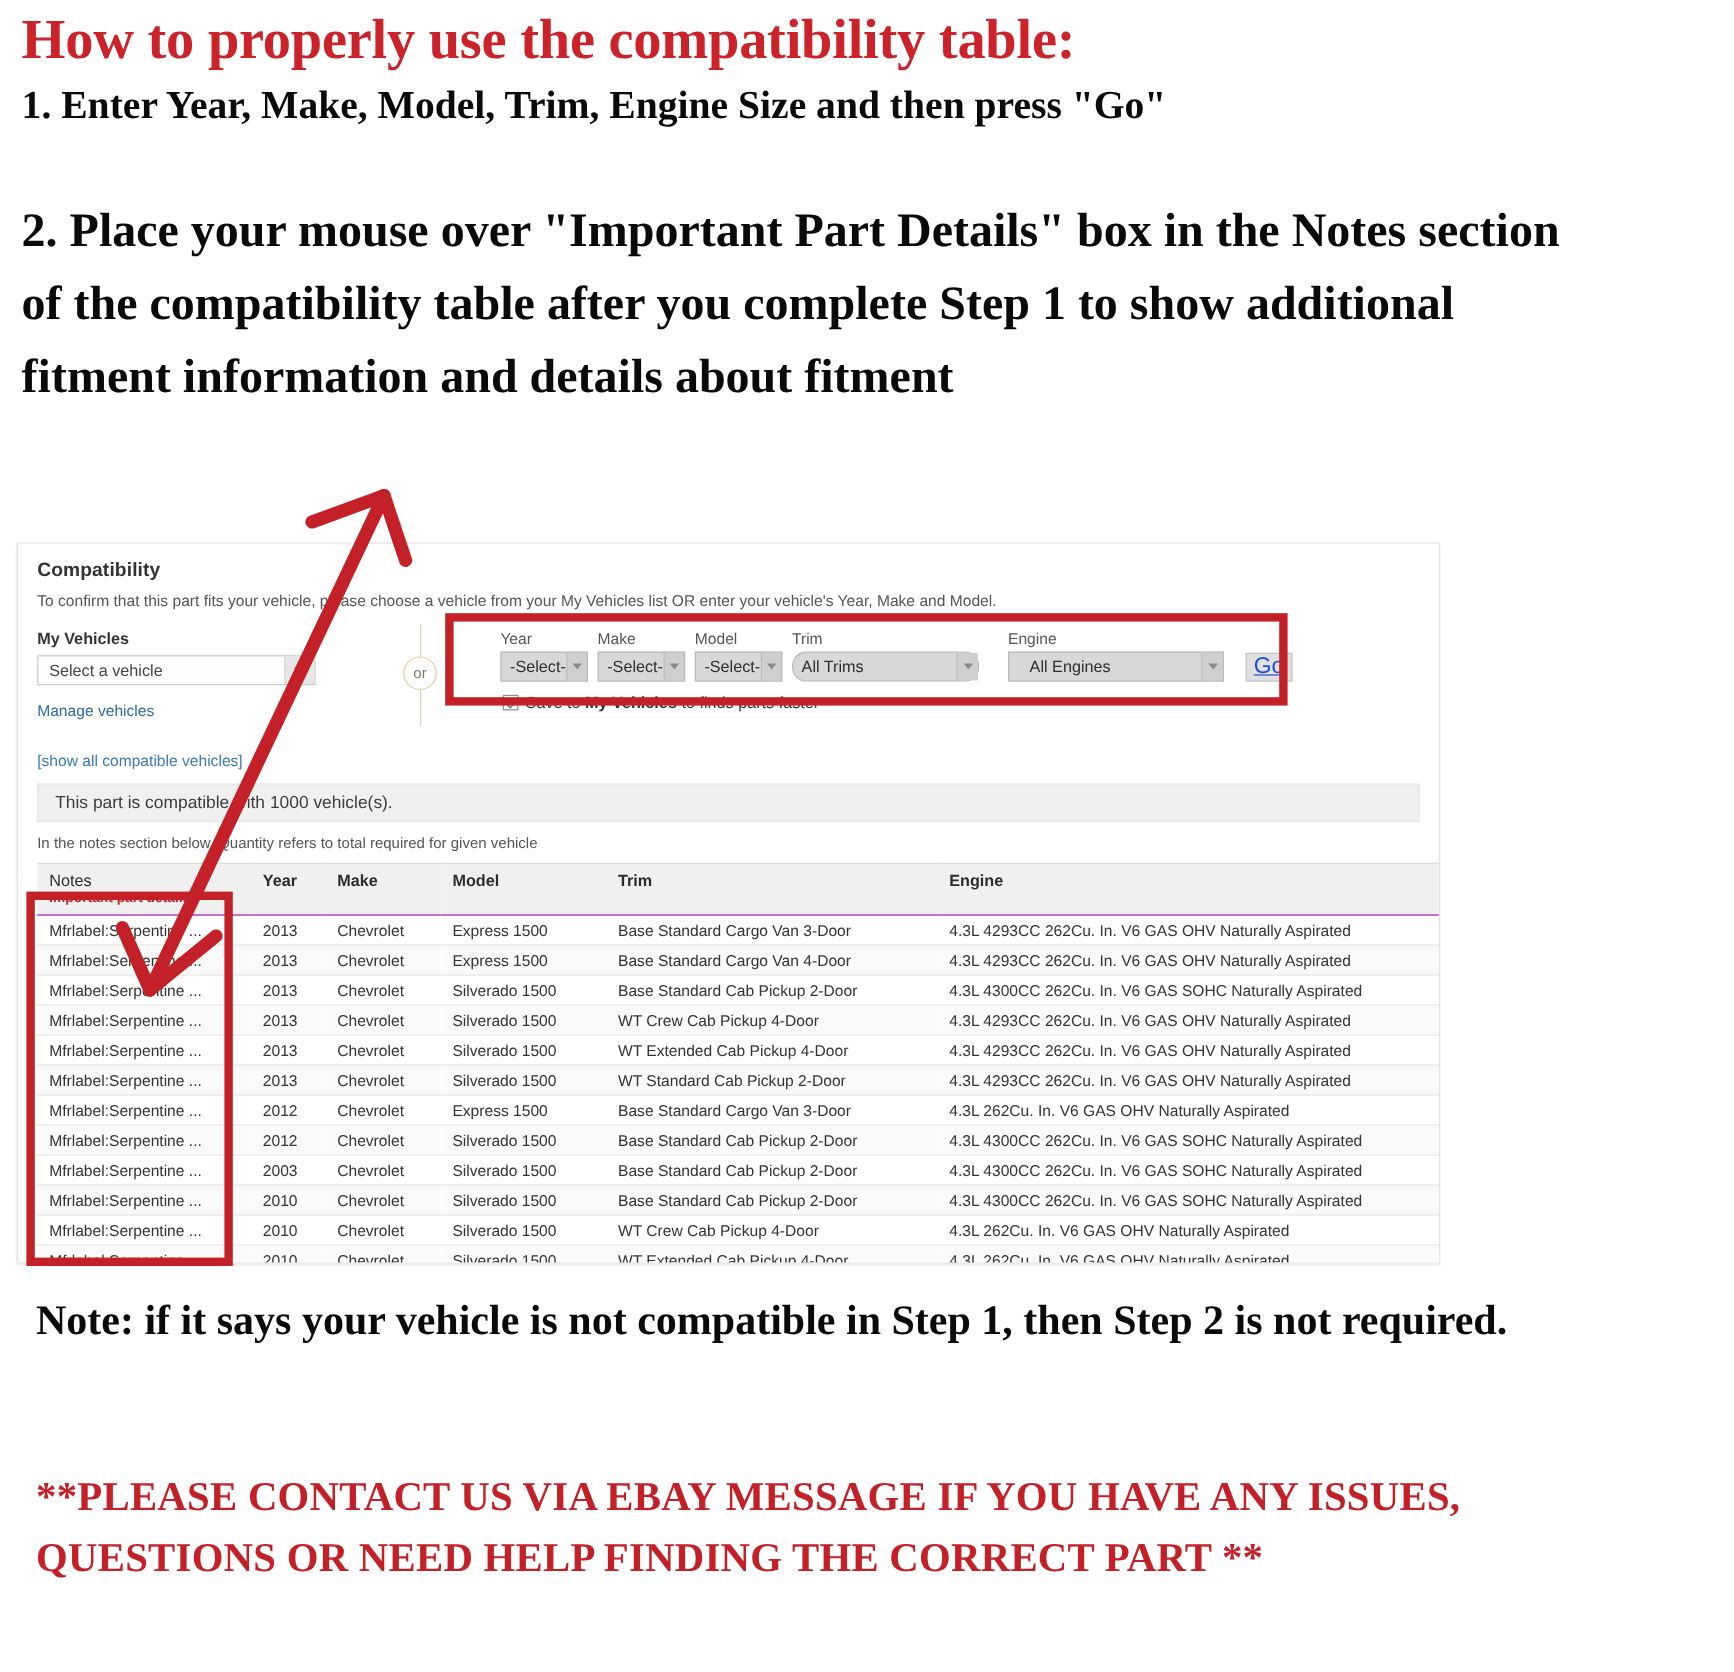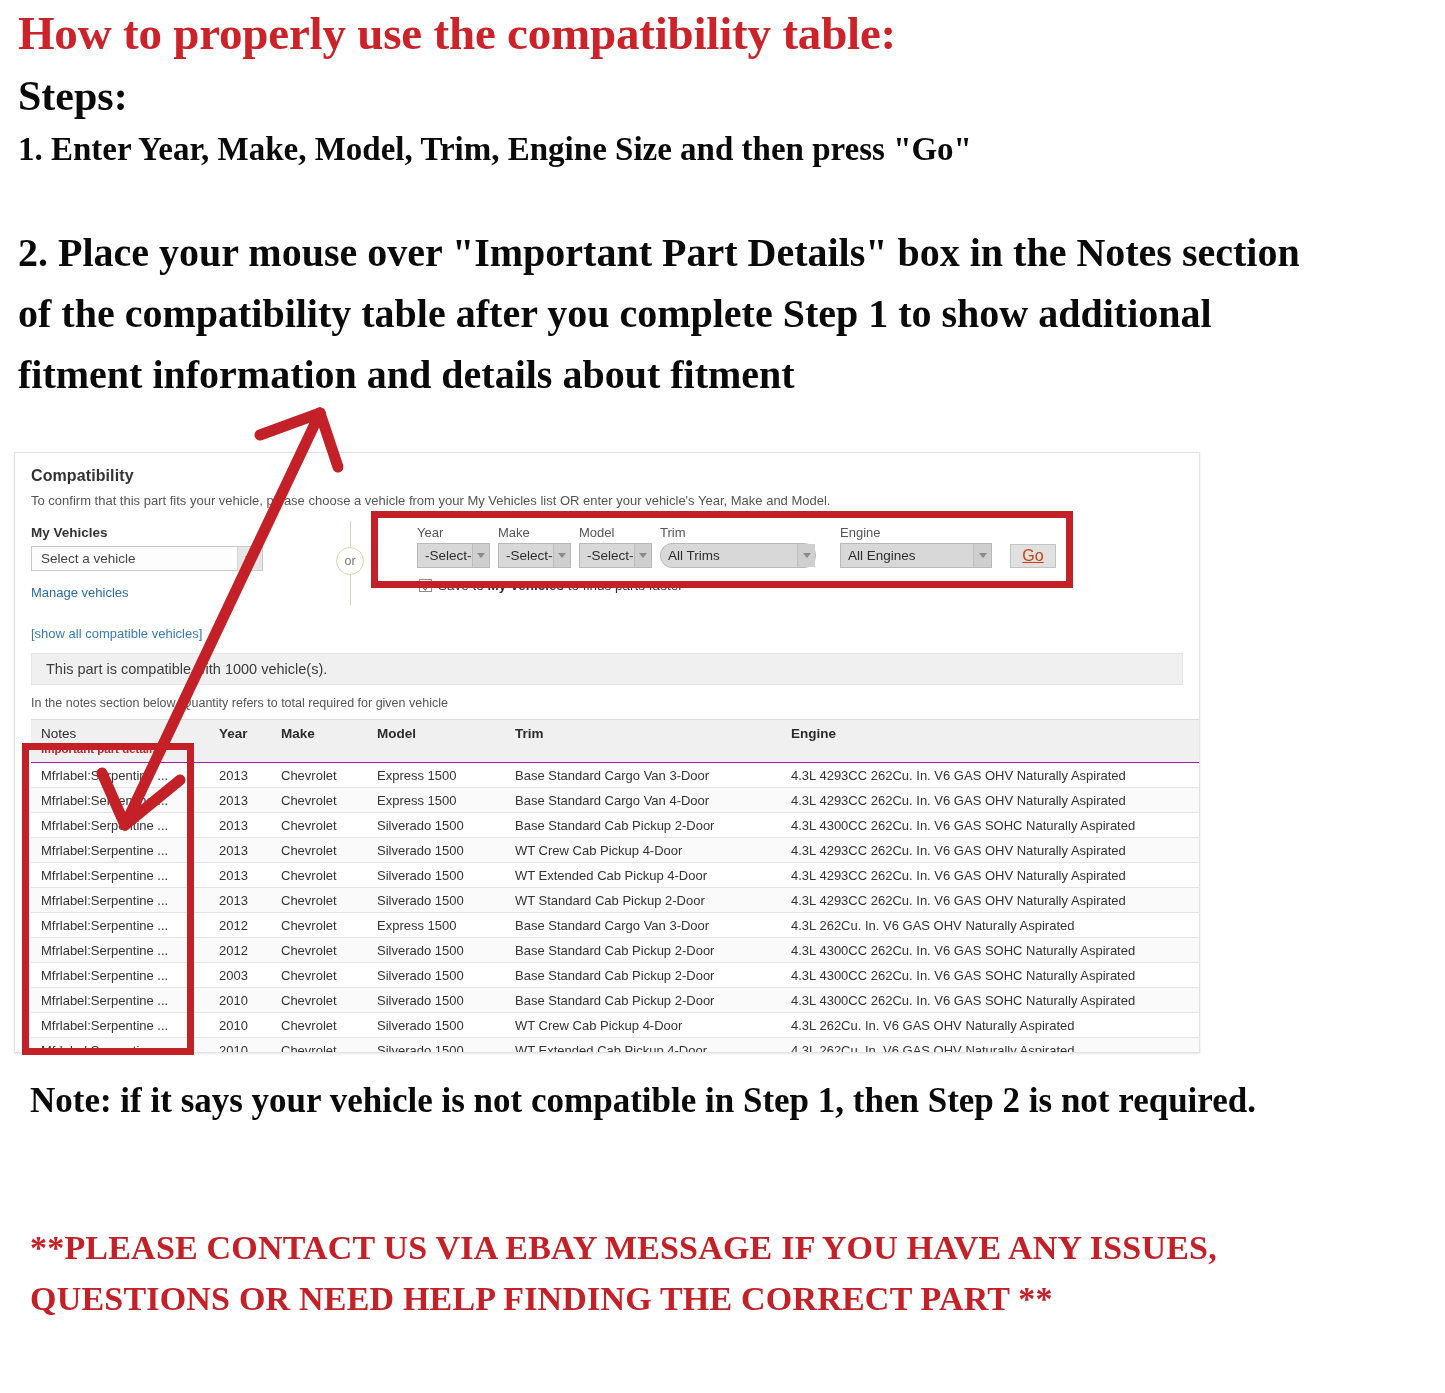--- a/index.html
+++ b/index.html
@@ -242,30 +242,30 @@
     width: 0; height: 0;
     border-left: 4px solid transparent;
     border-right: 4px solid transparent;
     border-top: 5px solid #8a8a8a;
     display: block;
   }
   .dd-year { width: 73px; }
   .dd-make { width: 73px; }
   .dd-model { width: 73px; }
   .dd-trim { width: 156px; border-radius: 12px; }
-  .dd-engine { width: 152px; }
+  .dd-engine { width: 180px; padding-left: 10px; }
 
   .go-btn {
     width: 46px;
     height: 24px;
     margin-left: 10px;
     border: 1px solid #c4c4c4;
     background: #e0e0e0;
-    color: #c2410c;
-    font-size: 16px;
+    color: #1d4ed8;
+    font-size: 19px;
     display: flex;
     align-items: center;
     justify-content: center;
     box-sizing: border-box;
     text-decoration: underline;
   }
 
   .save-row {
     display: flex;
     align-items: center;
@@ -403,21 +403,20 @@
     color: #C32127;
     line-height: 1.5;
     letter-spacing: 0.2px;
   }
 </style>
 </head>
 <body>
 
 <div class="instructions">
   <div class="title-red">How to properly use the compatibility table:</div>
-  <div class="steps-label">Steps:</div>
   <div class="step-one">1. Enter Year, Make, Model, Trim, Engine Size and then press "Go"</div>
   <div class="step-two">2. Place your mouse over "Important Part Details" box in the Notes section of the compatibility table after you complete Step 1 to show additional fitment information and details about fitment</div>
 </div>
 
 <div class="compat-panel">
   <div class="compat-inner">
 
     <div class="compat-title">Compatibility</div>
     <div class="compat-sub">To confirm that this part fits your vehicle, please choose a vehicle from your My Vehicles list OR enter your vehicle's Year, Make and Model.</div>
 

